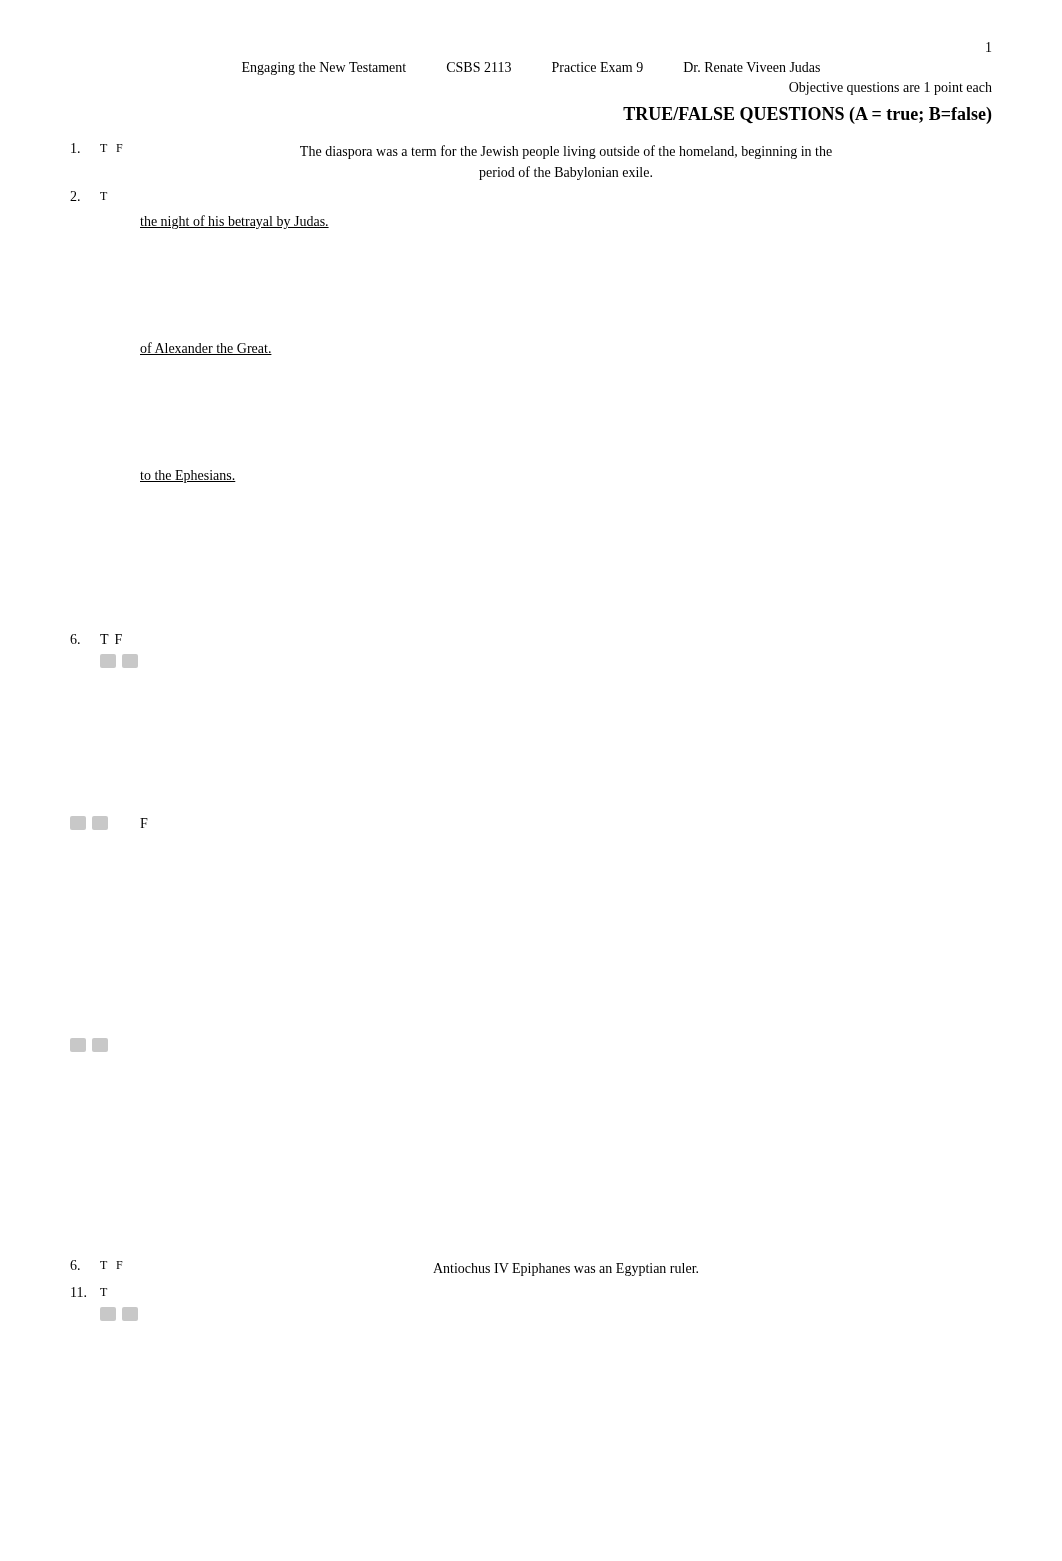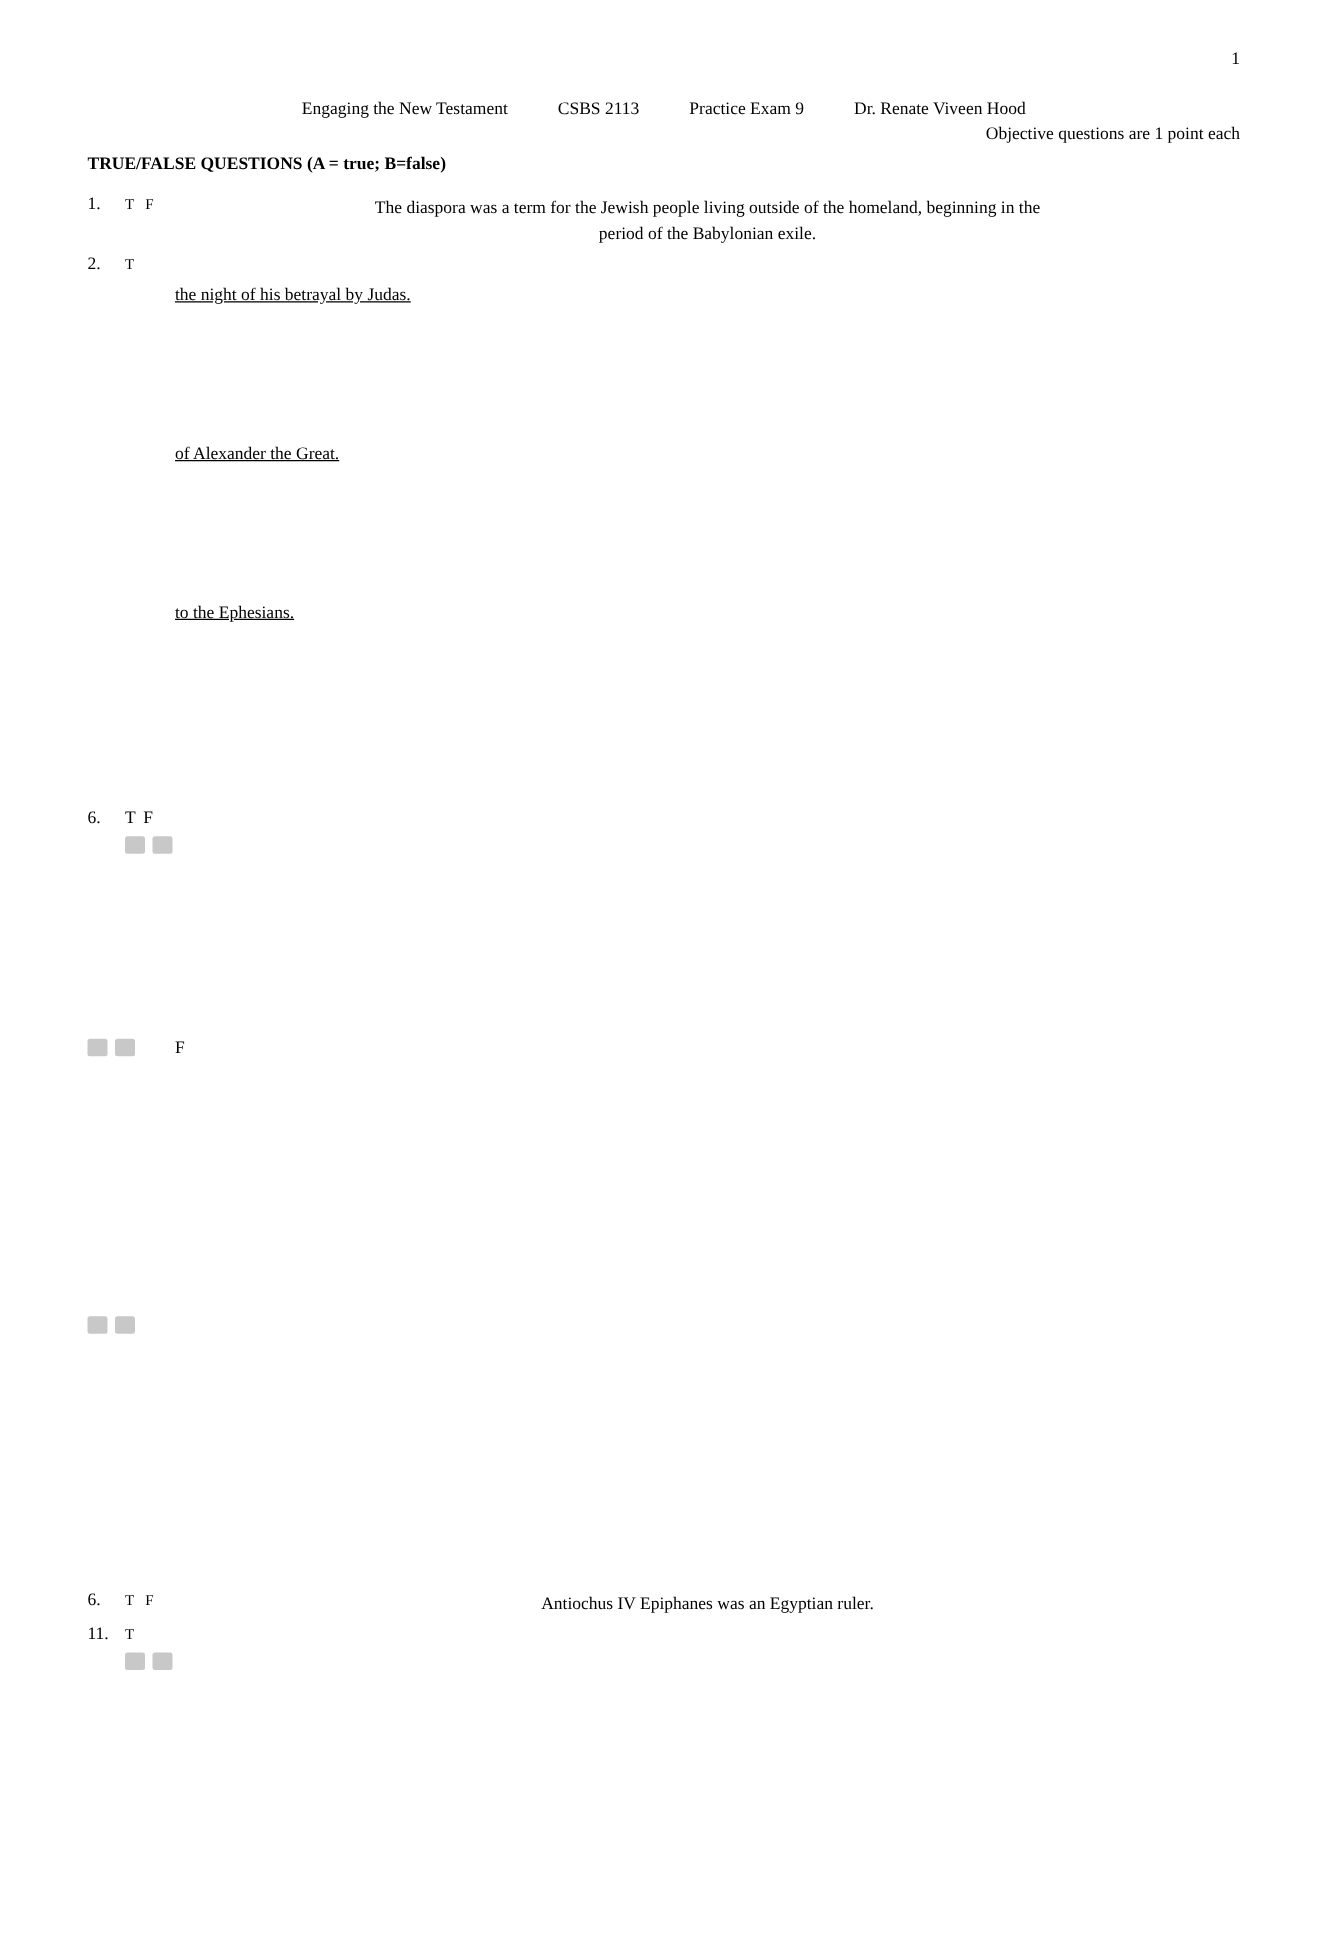--- a/index.html
+++ b/index.html
@@ -36,33 +36,32 @@
     .header {
       text-align: center;
       margin-bottom: 8px;
     }
 
     .header-line1 {
       display: flex;
       justify-content: center;
       gap: 40px;
       margin-bottom: 4px;
-      margin-top: 20px;
     }
 
     .header-line2 {
       text-align: right;
       margin-bottom: 4px;
     }
 
     .true-false-heading {
-      text-align: left;
+      text-align: right;
       margin-bottom: 16px;
       font-weight: bold;
-      font-size: 14px;
+      font-size: 18px;
     }
 
     .question-row {
       display: flex;
       align-items: flex-start;
       margin-bottom: 6px;
     }
 
     .q-number {
       min-width: 30px;
@@ -133,21 +132,21 @@
 
 <div class="page">
 
   <div class="page-number">1</div>
 
   <div class="header">
     <div class="header-line1">
       <span>Engaging the New Testament</span>
       <span>CSBS 2113</span>
       <span>Practice Exam 9</span>
-      <span>Dr. Renate Viveen Hood</span>
+      <span>Dr. Renate Viveen Judas</span>
     </div>
     <div class="header-line2">Objective questions are 1 point each</div>
   </div>
 
   <div class="true-false-heading">TRUE/FALSE QUESTIONS (A = true; B=false)</div>
 
   <div class="question-row">
     <div class="q-number">1.</div>
     <div class="q-tf">T &nbsp; F</div>
     <div class="q-text">The diaspora was a term for the Jewish people living outside of the homeland, beginning in the<br>period of the Babylonian exile.</div>

